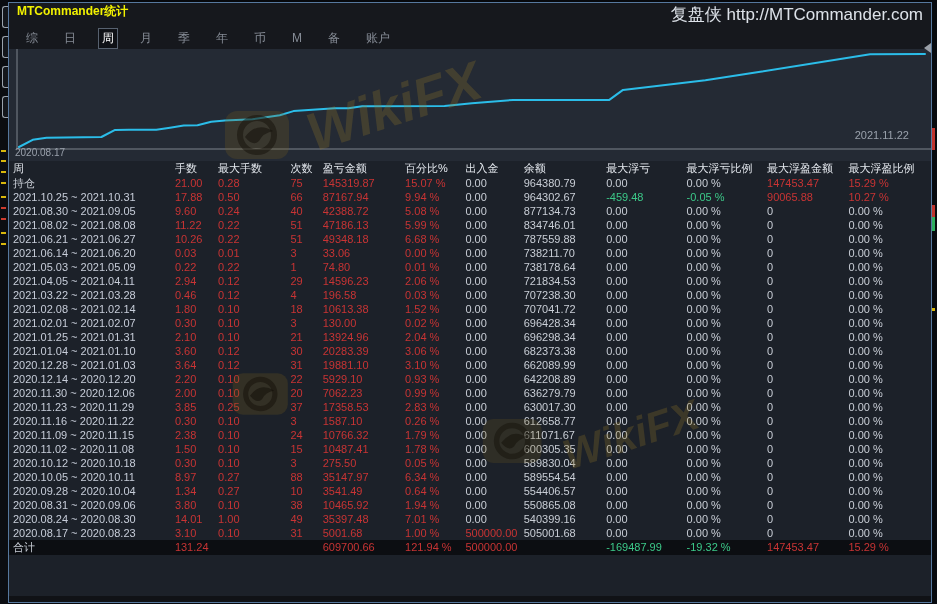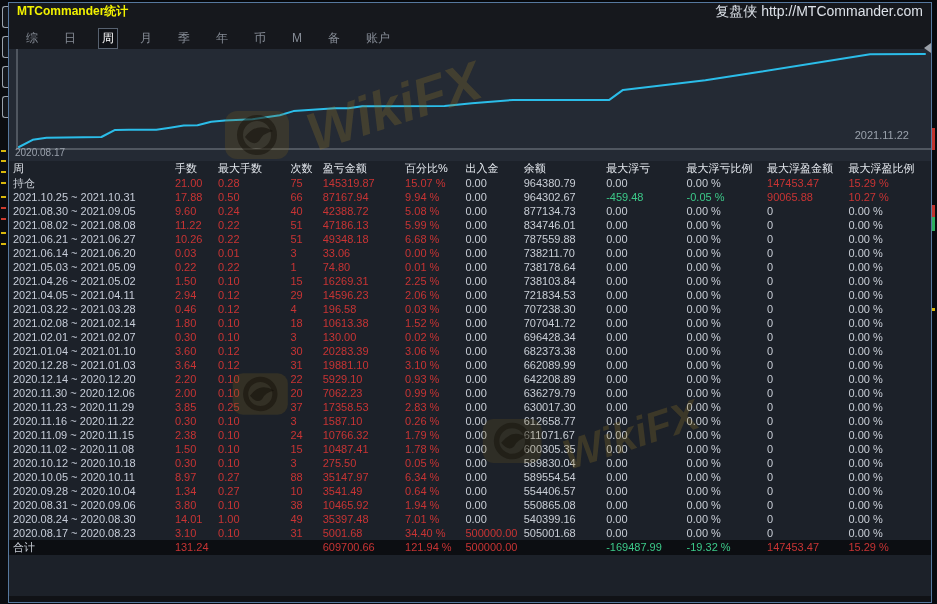--- a/index.html
+++ b/index.html
@@ -13,21 +13,21 @@
   .lbtn{position:absolute;left:2px;width:6px;height:20px;border:1px solid #9aa3ad;border-right:none;border-radius:3px 0 0 3px;background:#14171c;}
   .ldash{position:absolute;left:1px;width:5px;height:2px;}
   .rstrip{position:absolute;right:0;top:0;width:5px;height:604px;background:#070a0e;}
   .rmark{position:absolute;left:0;width:3px;}
   
   .window{position:absolute;left:8px;top:2px;width:924px;height:601px;
     background:#1c2129;border:1px solid #56789e;box-sizing:border-box;overflow:hidden;}
   .titlebar{position:absolute;left:0;top:0;right:0;height:24px;background:#16181d;
     display:flex;align-items:flex-start;justify-content:space-between;padding:0 8px;box-sizing:border-box;}
   .title{color:#f2f200;font-size:12px;font-weight:bold;}
-  .brand{color:#dde2e9;font-size:14px;}
+  .brand{color:#dde2e9;font-size:17px;}
   .menubar{position:absolute;left:0;top:24px;right:0;height:22px;background:#16181d;
     display:flex;align-items:center;padding-left:14px;}
   .mi{color:#868c96;font-size:12px;margin-right:20px;padding:1px 3px;cursor:default;}
   .mi.sel{color:#ffffff;background:#0f1116;outline:1px solid #57616f;}
   
   .chart{position:absolute;left:0;top:46px;right:0;height:112px;background:#242a34;padding-left:44px;}
   .chart-svg{position:absolute;left:0;top:0;}
   .axis{stroke:#7d838c;stroke-width:1;}
   .curve{fill:none;stroke:#2bbde9;stroke-width:2;stroke-linejoin:round;stroke-linecap:round;}
   .d-start{position:absolute;left:6px;top:98px;color:#9aa1ac;font-size:10px;}
@@ -236,34 +236,20 @@
             <td class="red">74.80</td>
             <td class="red">0.01 %</td>
             <td class="white">0.00</td>
             <td class="white">738178.64</td>
             <td class="white">0.00</td>
             <td class="white">0.00 %</td>
             <td class="white">0</td>
             <td class="white">0.00 %</td>
           </tr>
           <tr>
-            <td class="date">2021.04.26 ~ 2021.05.02</td>
-            <td class="red">1.50</td>
-            <td class="red">0.10</td>
-            <td class="red">15</td>
-            <td class="red">16269.31</td>
-            <td class="red">2.25 %</td>
-            <td class="white">0.00</td>
-            <td class="white">738103.84</td>
-            <td class="white">0.00</td>
-            <td class="white">0.00 %</td>
-            <td class="white">0</td>
-            <td class="white">0.00 %</td>
-          </tr>
-          <tr>
             <td class="date">2021.04.05 ~ 2021.04.11</td>
             <td class="red">2.94</td>
             <td class="red">0.12</td>
             <td class="red">29</td>
             <td class="red">14596.23</td>
             <td class="red">2.06 %</td>
             <td class="white">0.00</td>
             <td class="white">721834.53</td>
             <td class="white">0.00</td>
             <td class="white">0.00 %</td>
@@ -306,20 +292,34 @@
             <td class="red">130.00</td>
             <td class="red">0.02 %</td>
             <td class="white">0.00</td>
             <td class="white">696428.34</td>
             <td class="white">0.00</td>
             <td class="white">0.00 %</td>
             <td class="white">0</td>
             <td class="white">0.00 %</td>
           </tr>
           <tr>
+            <td class="date">2021.01.25 ~ 2021.01.31</td>
+            <td class="red">2.10</td>
+            <td class="red">0.10</td>
+            <td class="red">21</td>
+            <td class="red">13924.96</td>
+            <td class="red">2.04 %</td>
+            <td class="white">0.00</td>
+            <td class="white">696298.34</td>
+            <td class="white">0.00</td>
+            <td class="white">0.00 %</td>
+            <td class="white">0</td>
+            <td class="white">0.00 %</td>
+          </tr>
+          <tr>
             <td class="date">2021.01.04 ~ 2021.01.10</td>
             <td class="red">3.60</td>
             <td class="red">0.12</td>
             <td class="red">30</td>
             <td class="red">20283.39</td>
             <td class="red">3.06 %</td>
             <td class="white">0.00</td>
             <td class="white">682373.38</td>
             <td class="white">0.00</td>
             <td class="white">0.00 %</td>
@@ -493,21 +493,21 @@
             <td class="white">0.00 %</td>
             <td class="white">0</td>
             <td class="white">0.00 %</td>
           </tr>
           <tr>
             <td class="date">2020.08.17 ~ 2020.08.23</td>
             <td class="red">3.10</td>
             <td class="red">0.10</td>
             <td class="red">31</td>
             <td class="red">5001.68</td>
-            <td class="red">34.40 %</td>
+            <td class="red">1.00 %</td>
             <td class="red">500000.00</td>
             <td class="white">505001.68</td>
             <td class="white">0.00</td>
             <td class="white">0.00 %</td>
             <td class="white">0</td>
             <td class="white">0.00 %</td>
           </tr>
           <tr class="total">
             <td class="white">合计</td>
             <td class="red">131.24</td>

